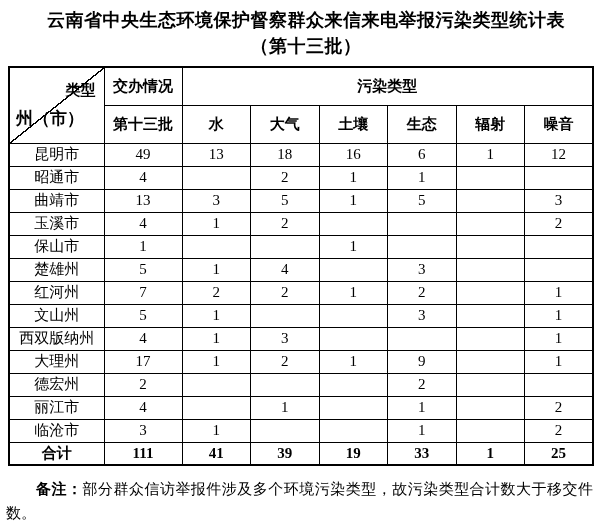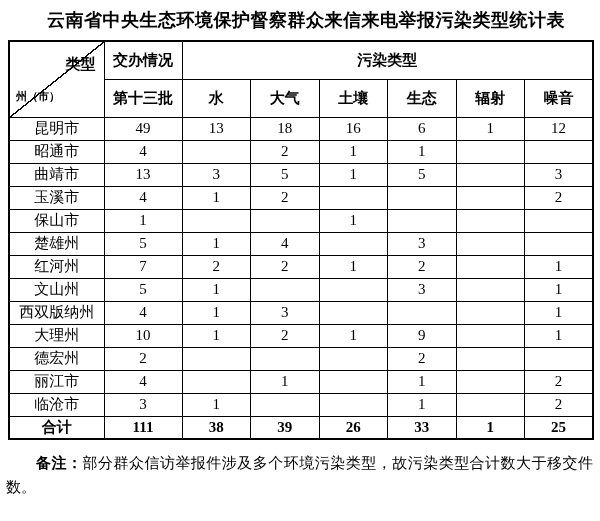--- a/index.html
+++ b/index.html
@@ -50,38 +50,39 @@
   th.corner {
     position: relative;
     padding: 17px;
     background: linear-gradient(to bottom right,
       transparent calc(50% - 0.7px),
       #000 calc(50% - 0.7px),
       #000 calc(50% + 0.7px),
       transparent calc(50% + 0.7px));
   }
   .corner-top { position: absolute; top: 13px; right: 8px; font-size: 15px; }
-  .corner-bottom { position: absolute; bottom: 13px; left: 6px; font-size: 11px; }
+  .corner-bottom { position: absolute; bottom: 13px; left: 6px; font-size: 17px; }
   .note {
     margin: 11px 7px 0 6px;
     font-size: 15px;
     line-height: 24px;
     text-indent: 2em;
     text-align: justify;
   }
   .note-label {
     font-weight: bold;
     font-family: Liberation Serif, serif;
   }
 </style>
 </head>
 <body>
 
 <div class="title-block">
   <div class="title-line">云南省中央生态环境保护督察群众来信来电举报污染类型统计表</div>
+  <div class="title-line">（第十三批）</div>
 </div>
 
 <table class="stats">
   <colgroup>
     <col class="c-region">
     <col class="c-transfer">
     <col class="c-type">
       <col class="c-type">
       <col class="c-type">
     <col class="c-type">
@@ -193,21 +194,21 @@
         <td>4</td>
         <td>1</td>
         <td>3</td>
         <td></td>
         <td></td>
         <td></td>
         <td>1</td>
       </tr>
       <tr>
         <td>大理州</td>
-        <td>10</td>
+        <td>17</td>
         <td>1</td>
         <td>2</td>
         <td>1</td>
         <td>9</td>
         <td></td>
         <td>1</td>
       </tr>
       <tr>
         <td>德宏州</td>
         <td>2</td>
@@ -234,23 +235,23 @@
         <td>1</td>
         <td></td>
         <td></td>
         <td>1</td>
         <td></td>
         <td>2</td>
       </tr>
       <tr class="total">
         <td>合计</td>
         <td>111</td>
-        <td>38</td>
+        <td>41</td>
         <td>39</td>
-        <td>26</td>
+        <td>19</td>
         <td>33</td>
         <td>1</td>
         <td>25</td>
       </tr>
     </tbody>
 </table>
 
 <p class="note">
   <span class="note-label">备注：</span><span>部分群众信访举报件涉及多个环境污染类型，故污染类型合计数大于移交件数。</span>
 </p>

